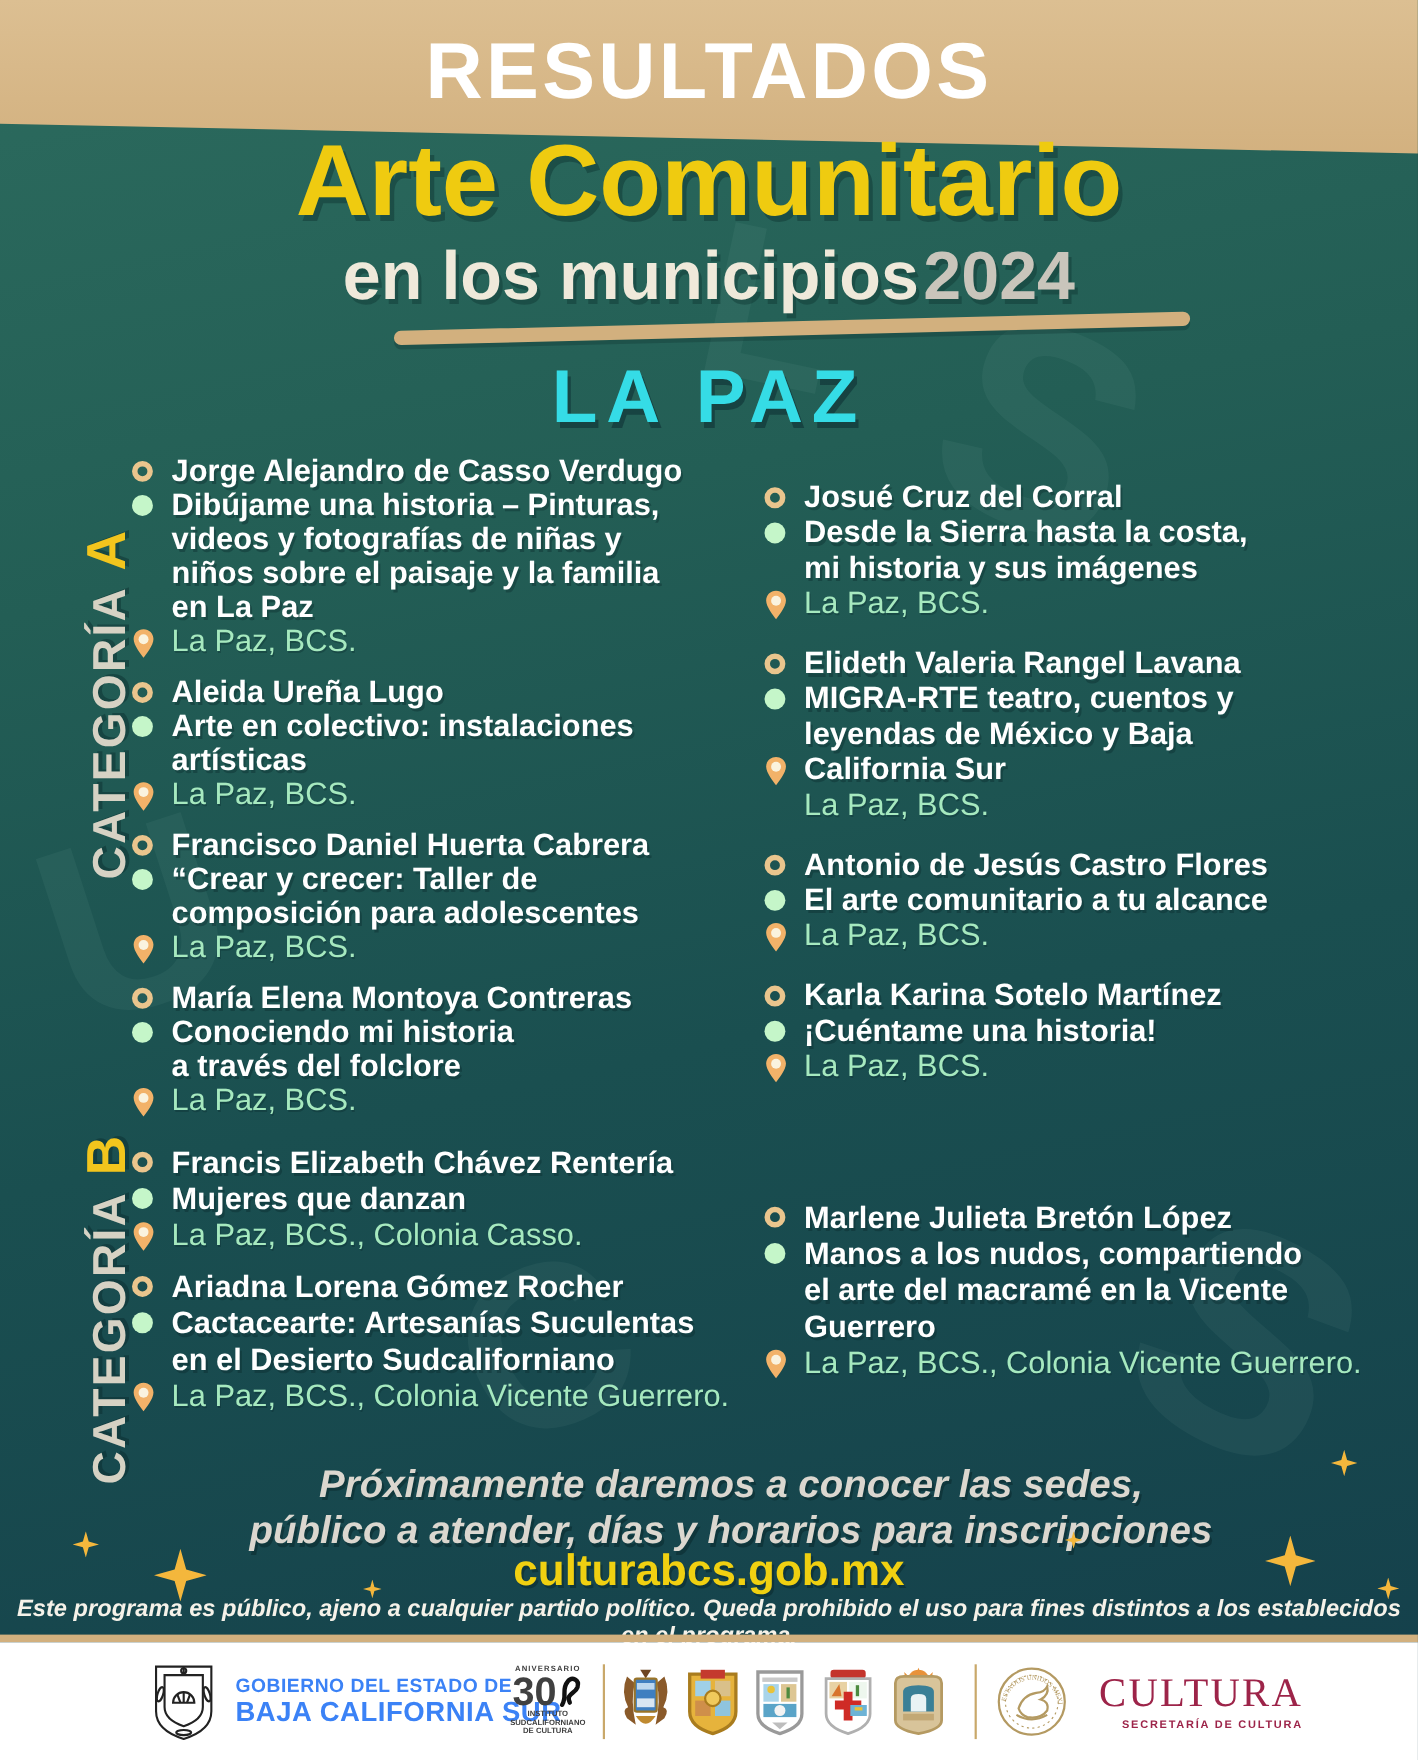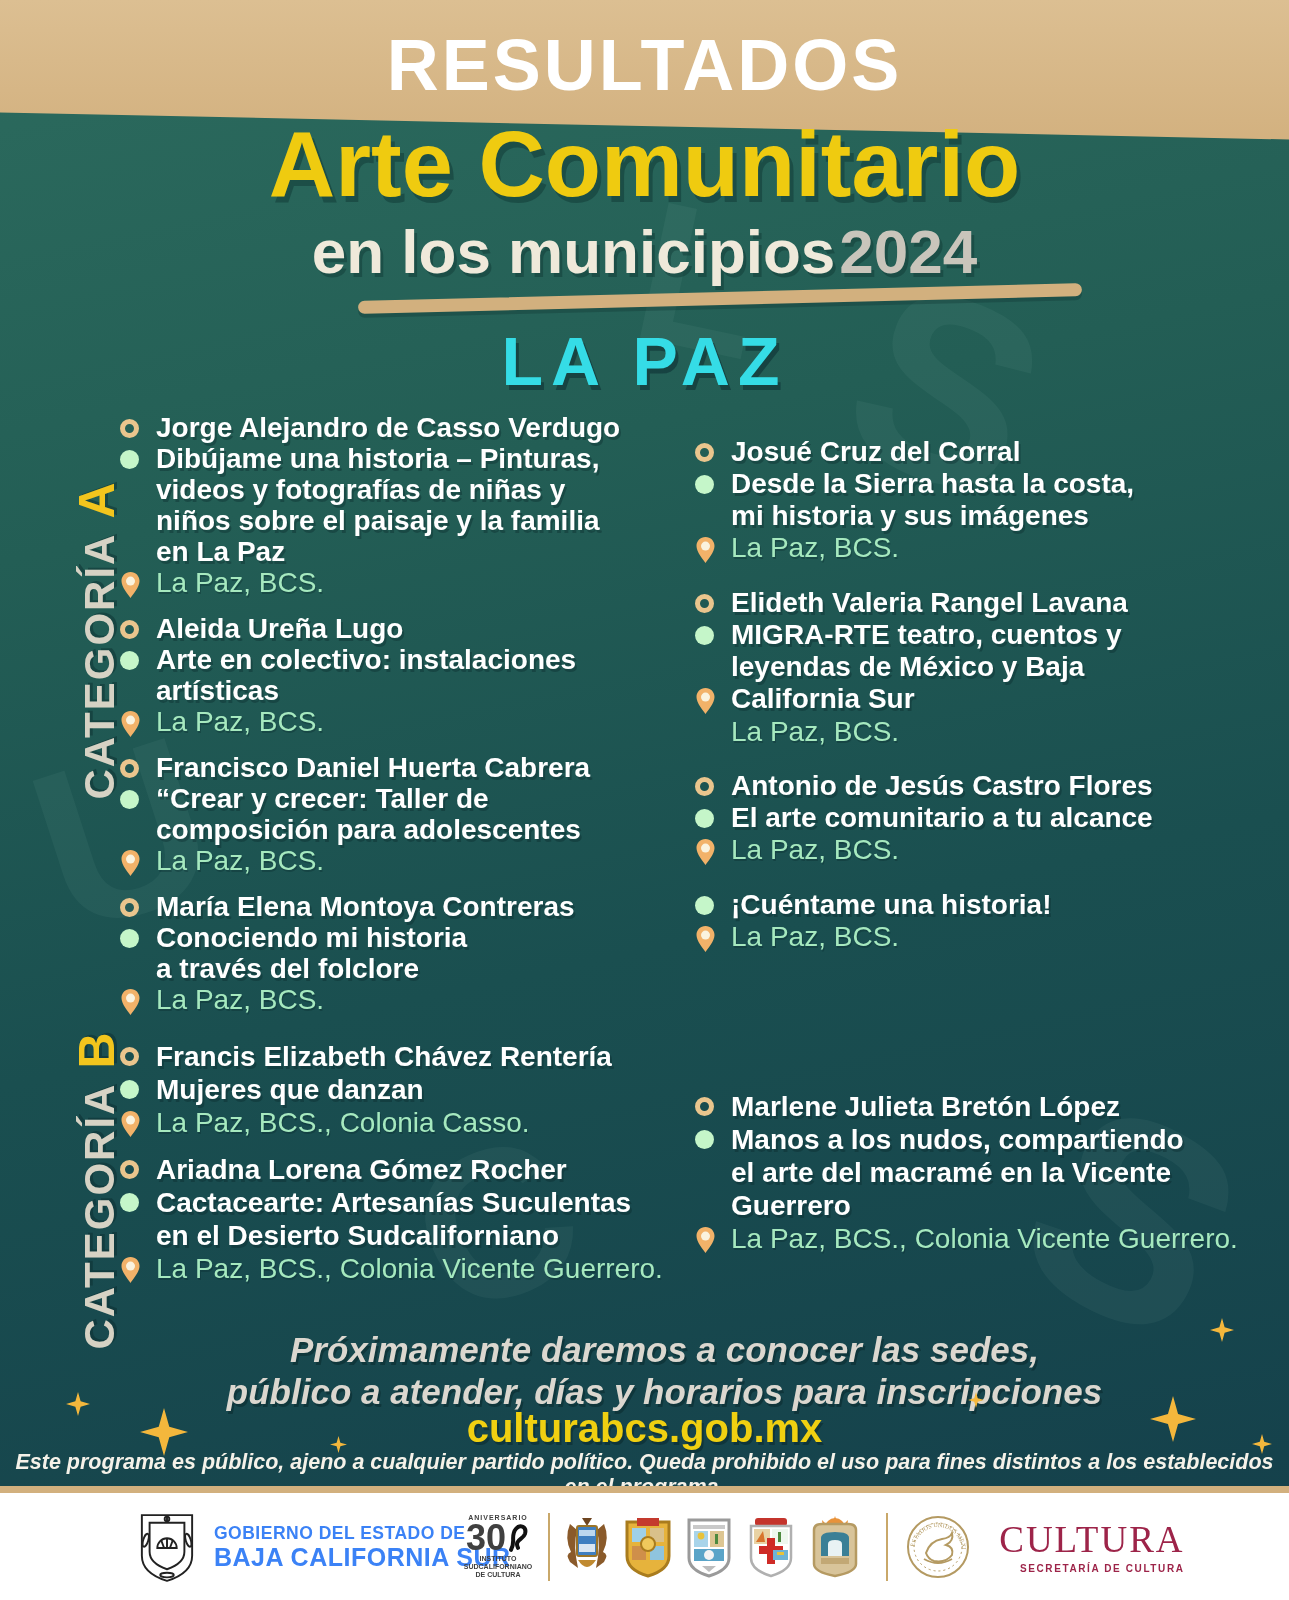--- a/index.html
+++ b/index.html
@@ -343,20 +343,26 @@
               <path d="M12 1C6.6 1 2.6 5.1 2.6 10.2c0 6.3 7 14.2 9.4 17.8 2.4-3.6 9.4-11.5 9.4-17.8C21.4 5.1 17.4 1 12 1z" fill="#F2B269"></path>
               <circle cx="12" cy="10.4" r="4.7" fill="#FAF3DF"></circle>
             </svg>
           </span>
           <span class="txt location">La Paz, BCS.</span>
         </div>
       </div>
       <div class="entry">
         <div class="row">
           <span class="icon-cell">
+            <span class="ring"></span>
+          </span>
+          <span class="txt name">Karla Karina Sotelo Martínez</span>
+        </div>
+        <div class="row">
+          <span class="icon-cell">
             <span class="dot"></span>
           </span>
           <span class="txt title">¡Cuéntame una historia!</span>
         </div>
         <div class="row">
           <span class="icon-cell">
             <svg class="pin" viewBox="0 0 24 30">
               <path d="M12 1C6.6 1 2.6 5.1 2.6 10.2c0 6.3 7 14.2 9.4 17.8 2.4-3.6 9.4-11.5 9.4-17.8C21.4 5.1 17.4 1 12 1z" fill="#F2B269"></path>
               <circle cx="12" cy="10.4" r="4.7" fill="#FAF3DF"></circle>
             </svg>

